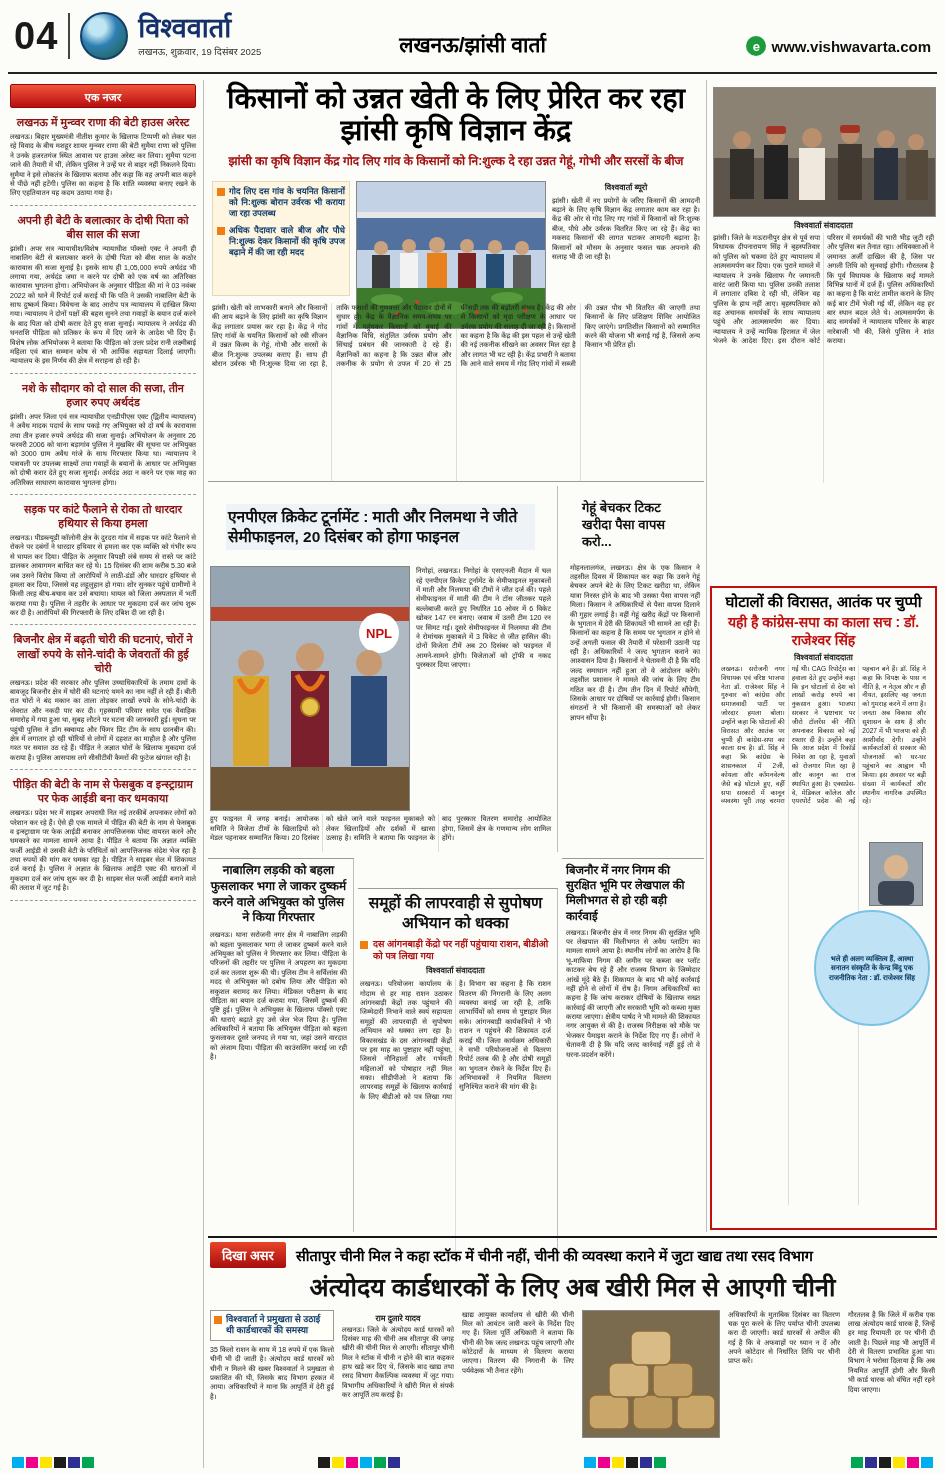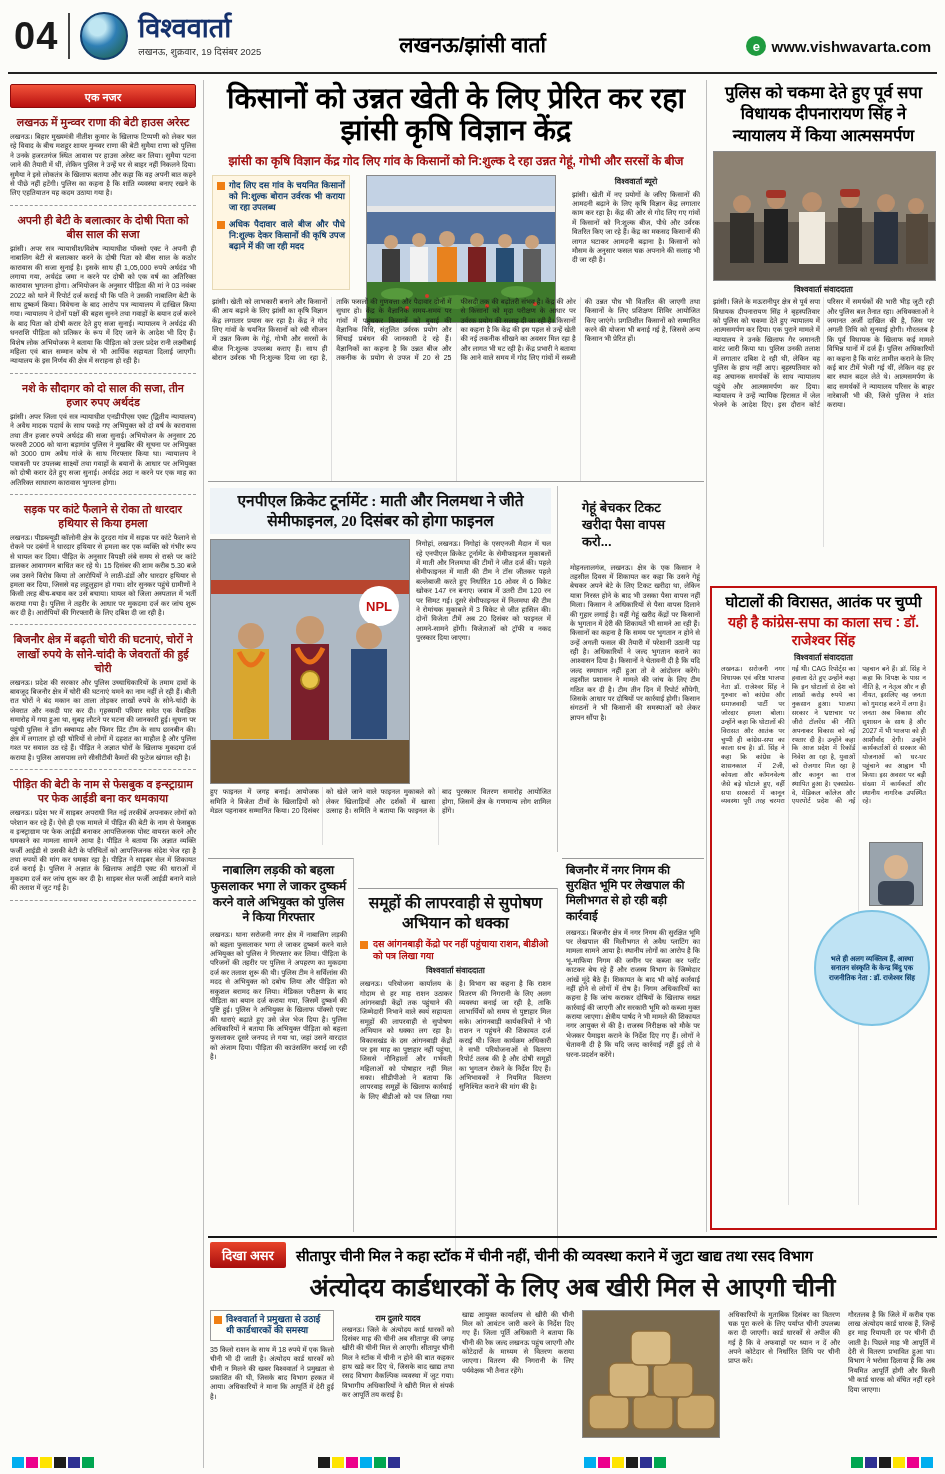--- a/index.html
+++ b/index.html
@@ -39,39 +39,39 @@
       font-size:11px;font-weight:800;display:flex;align-items:center;justify-content:center;
       border:1px solid #8e0b0b;border-radius:2px;margin-bottom:7px;}
   .brief{border-bottom:1px dashed #999;padding-bottom:7px;margin-bottom:7px;}
   .brief h3{margin:0 0 3px 0;font-size:11px;line-height:1.28;font-weight:800;color:#8a1414;text-align:center;}
   .brief p{margin:0;}
 
   
   .main-story{left:208px;top:80px;width:496px;height:402px;border-bottom:1px solid #9a9a9a;padding:2px 4px;}
   .lead-hl{margin:0;font-size:29px;line-height:1.12;font-weight:800;text-align:center;color:#000;}
   .lead-sub{margin-top:5px;font-size:12px;font-weight:700;color:#a31111;text-align:center;}
-  .lead-row{display:flex;gap:16px;margin-top:6px;height:115px;}
+  .lead-row{display:flex;gap:6px;margin-top:12px;height:115px;}
   .bullets{width:128px;flex:none;background:#fff6e2;border:1px solid #e7d9b5;padding:4px;display:flex;flex-direction:column;gap:6px;}
   .b-item{display:flex;gap:4px;}
   .sq{width:8px;height:8px;background:#f07f13;flex:none;margin-top:2px;}
   .b-text{font-size:8.5px;font-weight:700;color:#14406e;line-height:1.3;text-align:justify;}
   .photoframe{border:1px solid #888;background:#ccc;flex:none;overflow:hidden;}
   .main-photo{width:188px;height:146px;}
   .lead-side{flex:1;overflow:hidden;}
   .lead-body{margin-top:7px;height:186px;}
 
   
   .surrender{left:710px;top:80px;width:227px;height:502px;padding:2px 3px;}
   .sur-hl{margin:0;font-size:16.5px;line-height:1.3;font-weight:800;text-align:center;color:#000;}
   .sur-photo{width:100%;height:128px;margin-top:5px;}
   .sur-body{height:250px;margin-top:3px;}
 
   
   .cricket{left:208px;top:486px;width:350px;height:366px;border-right:1px solid #bdbdbd;padding:2px 6px 0 2px;}
-  .cr-hl{margin:0;font-size:15.5px;line-height:1.3;font-weight:800;text-align:center;background:#eef3f7;padding:3px 2px;font-family:Liberation Serif, serif;}
+  .cr-hl{margin:16px;font-size:15.5px;line-height:1.3;font-weight:800;background:#eef3f7;padding:3px 2px;}
   .cr-row{display:flex;gap:6px;margin-top:5px;height:243px;}
   .cr-photo{width:198px;height:243px;}
   .cr-side{flex:1;overflow:hidden;}
   .cr-body{margin-top:5px;height:58px;}
 
   
   .wheat{left:566px;top:486px;width:138px;height:366px;padding:2px 4px 0 4px;}
   .wh-hl{margin:12px;font-size:13px;line-height:1.3;font-weight:800;}
   .wh-body{margin-top:4px;height:300px;}
 
@@ -223,21 +223,20 @@
       </div>
       <div class="lead-side jtext">
         <div class="byline">विश्ववार्ता ब्यूरो</div>
         <span>झांसी। खेती में नए प्रयोगों के जरिए किसानों की आमदनी बढ़ाने के लिए कृषि विज्ञान केंद्र लगातार काम कर रहा है। केंद्र की ओर से गोद लिए गए गांवों में किसानों को नि:शुल्क बीज, पौधे और उर्वरक वितरित किए जा रहे हैं। केंद्र का मकसद किसानों की लागत घटाकर आमदनी बढ़ाना है। किसानों को मौसम के अनुसार फसल चक्र अपनाने की सलाह भी दी जा रही है।</span>
       </div>
     </div>
     <div class="lead-body jtext cols4">झांसी। खेती को लाभकारी बनाने और किसानों की आय बढ़ाने के लिए झांसी का कृषि विज्ञान केंद्र लगातार प्रयास कर रहा है। केंद्र ने गोद लिए गांवों के चयनित किसानों को रबी सीजन में उन्नत किस्म के गेहूं, गोभी और सरसों के बीज नि:शुल्क उपलब्ध कराए हैं। साथ ही बोरान उर्वरक भी नि:शुल्क दिया जा रहा है, ताकि फसलों की गुणवत्ता और पैदावार दोनों में सुधार हो। केंद्र के वैज्ञानिक समय-समय पर गांवों में पहुंचकर किसानों को बुवाई की वैज्ञानिक विधि, संतुलित उर्वरक प्रयोग और सिंचाई प्रबंधन की जानकारी दे रहे हैं। वैज्ञानिकों का कहना है कि उन्नत बीज और तकनीक के प्रयोग से उपज में 20 से 25 फीसदी तक की बढ़ोतरी संभव है। केंद्र की ओर से किसानों को मृदा परीक्षण के आधार पर उर्वरक प्रयोग की सलाह दी जा रही है। किसानों का कहना है कि केंद्र की इस पहल से उन्हें खेती की नई तकनीक सीखने का अवसर मिल रहा है और लागत भी घट रही है। केंद्र प्रभारी ने बताया कि आने वाले समय में गोद लिए गांवों में सब्जी की उन्नत पौध भी वितरित की जाएगी तथा किसानों के लिए प्रशिक्षण शिविर आयोजित किए जाएंगे। प्रगतिशील किसानों को सम्मानित करने की योजना भी बनाई गई है, जिससे अन्य किसान भी प्रेरित हों।</div>
   </section>
 
   <section class="block surrender">
-    <h2 class="sur-hl">पुलिस को चकमा देते हुए पूर्व सपा विधायक दीपनारायण सिंह ने न्यायालय में किया आत्मसमर्पण</h2>
     <div class="photoframe sur-photo">
       <svg viewBox="0 0 221 128" width="100%" height="100%" preserveAspectRatio="none" aria-hidden="true">
         <rect width="221" height="128" fill="#8c8273"></rect>
         <rect y="70" width="221" height="58" fill="#5d554b"></rect>
         <g>
           <circle cx="28" cy="52" r="9" fill="#b98f6d"></circle>
             <rect x="16" y="61" width="24" height="50" fill="#33302c"></rect>
           <circle cx="62" cy="48" r="9" fill="#b98f6d"></circle>
             <rect x="50" y="57" width="24" height="54" fill="#222"></rect>
           <rect x="52" y="38" width="20" height="8" rx="3" fill="#a33327"></rect>

